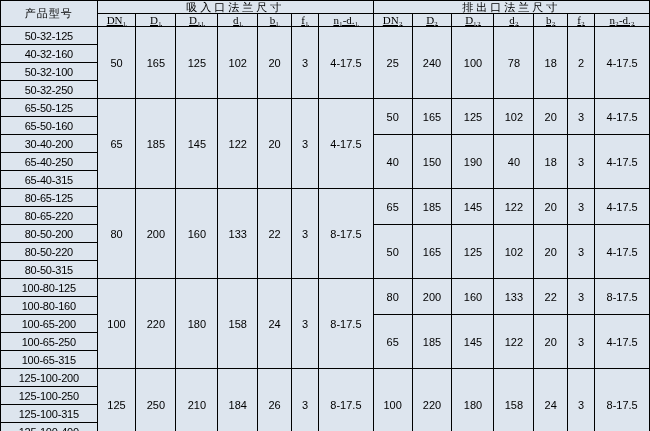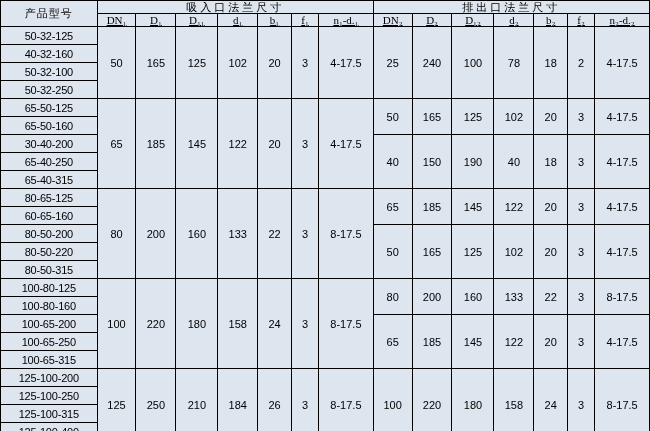--- a/index.html
+++ b/index.html
@@ -193,21 +193,21 @@
           <td class="val" rowspan="5">8-17.5</td>
           <td class="val" rowspan="2">65</td>
           <td class="val" rowspan="2">185</td>
           <td class="val" rowspan="2">145</td>
           <td class="val" rowspan="2">122</td>
           <td class="val" rowspan="2">20</td>
           <td class="val" rowspan="2">3</td>
           <td class="val" rowspan="2">4-17.5</td>
         </tr>
         <tr class="row-h">
-          <td class="model">60-65-160</td>
+          <td class="model">80-65-220</td>
         </tr>
         <tr class="row-h">
           <td class="model">80-50-200</td>
           <td class="val" rowspan="3">50</td>
           <td class="val" rowspan="3">165</td>
           <td class="val" rowspan="3">125</td>
           <td class="val" rowspan="3">102</td>
           <td class="val" rowspan="3">20</td>
           <td class="val" rowspan="3">3</td>
           <td class="val" rowspan="3">4-17.5</td>

